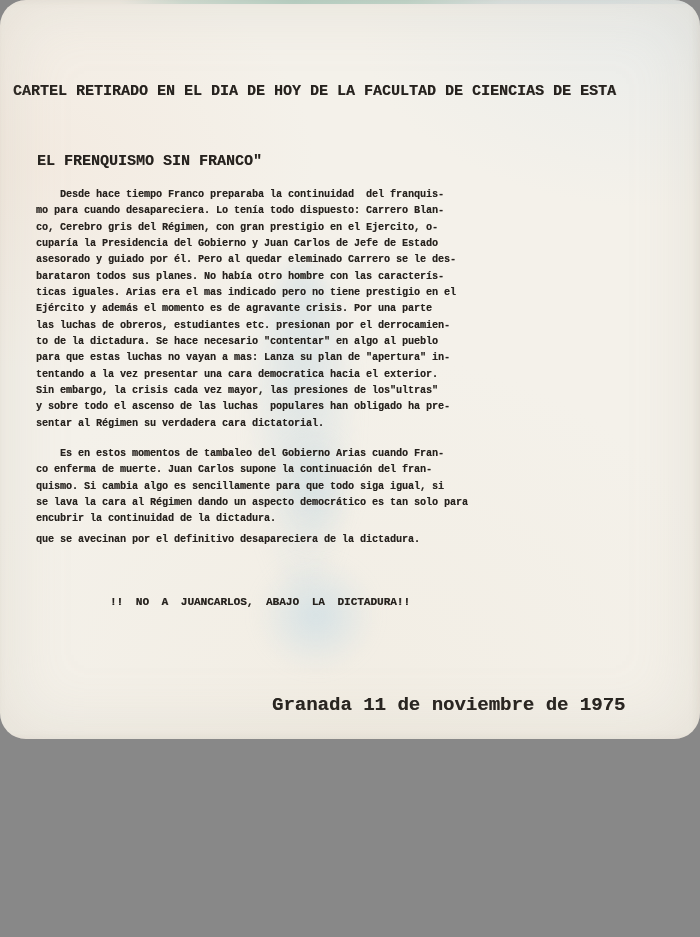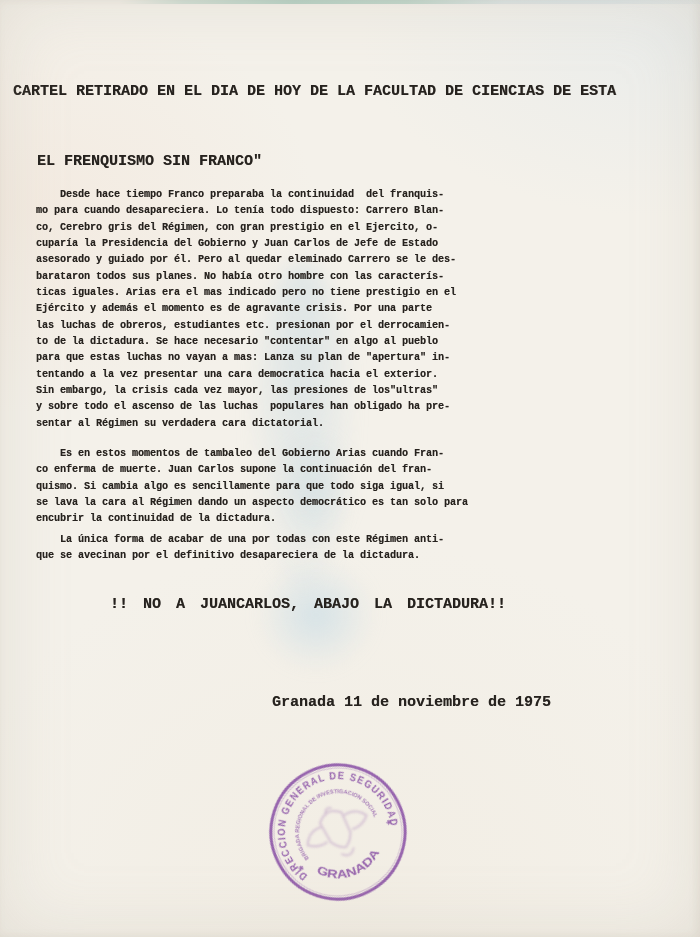--- a/index.html
+++ b/index.html
@@ -1,26 +1,27 @@
 <!DOCTYPE html>
 <html style="--paper: #f4f1ea; --ink: #26221e; --stamp: #8a4cb4; --scan_line: #aecfc2; --stain: #bcd4e0;"><head>
 <meta charset="utf-8">
 <style>
   html,body{margin:0;padding:0;background:#888;}
   .page{
     position:relative;
-    width:700px;height:937px;
+    width:700px;height:739px;
     overflow:hidden;
     background:
       radial-gradient(ellipse 420px 320px at 6% 22%, rgba(243,230,218,.55), transparent 65%),
       radial-gradient(ellipse 520px 300px at 96% 4%, rgba(223,231,235,.45), transparent 60%),
       radial-gradient(ellipse 600px 500px at 50% 95%, rgba(240,234,222,.5), transparent 70%),
       var(--paper,#f4f1ea);
     font-family:"Liberation Mono","DejaVu Sans Mono",monospace;
     color:var(--ink,#26221e);
+    border-radius:26px;
   }
   .page::after{
     content:"";position:absolute;inset:0;pointer-events:none;
     box-shadow:inset 0 0 70px rgba(175,165,145,.22), inset -3px 0 8px rgba(160,150,135,.15);
   }
   .scan-edge{
     position:absolute;top:0;left:0;width:100%;height:4px;opacity:.85;
     background:linear-gradient(90deg,
       rgba(0,0,0,0) 0%, rgba(0,0,0,0) 17%,
       rgba(174,207,194,.55) 26%, var(--scan_line,#aecfc2) 42%,
@@ -36,22 +37,22 @@
     background:radial-gradient(ellipse at 50% 50%, rgba(190,214,224,.38), transparent 70%);}
 
   .typed{position:absolute;white-space:pre;font-weight:700;
     text-shadow:.3px .3px .5px rgba(42,37,32,.55);}
   .header{top:81px;left:13px;font-size:15px;line-height:21px;}
   .title{top:153px;left:37px;font-size:15px;}
   .para{font-size:10px;line-height:16.35px;left:36px;}
   .p1{top:187px;}
   .p2{top:446px;}
   .p3{top:532px;}
-  .slogan{top:596px;left:110px;font-size:15px;word-spacing:6px;}
-  .dateline{top:694px;left:272px;font-size:15px;text-align:center;}
+  .slogan{top:596px;left:110px;font-size:11px;word-spacing:6px;}
+  .dateline{top:694px;left:272px;font-size:19px;text-align:center;}
 
   .stamp{
     position:absolute;left:238px;top:732px;width:200px;height:200px;
     transform:rotate(-27deg);transform-origin:center;
     color:var(--stamp,#8a4cb4);
     mix-blend-mode:multiply;opacity:.82;
   }
   .stamp svg{display:block;width:100%;height:100%;}
   .stamp text{font-family:"Liberation Sans","DejaVu Sans",sans-serif;}
 </style>
@@ -66,21 +67,21 @@
   <div class="stain b"></div>
 
   <div class="typed header"><div>CARTEL RETIRADO EN EL DIA DE HOY DE LA FACULTAD DE CIENCIAS DE ESTA</div></div>
 
   <div class="typed title">EL FRENQUISMO SIN FRANCO"</div>
 
   <div class="typed para p1"><div>    Desde hace tiempo Franco preparaba la continuidad  del franquis-</div><div>mo para cuando desapareciera. Lo tenía todo dispuesto: Carrero Blan-</div><div>co, Cerebro gris del Régimen, con gran prestigio en el Ejercito, o-</div><div>cuparía la Presidencia del Gobierno y Juan Carlos de Jefe de Estado</div><div>asesorado y guiado por él. Pero al quedar eleminado Carrero se le des-</div><div>barataron todos sus planes. No había otro hombre con las caracterís-</div><div>ticas iguales. Arias era el mas indicado pero no tiene prestigio en el</div><div>Ejército y además el momento es de agravante crisis. Por una parte</div><div>las luchas de obreros, estudiantes etc. presionan por el derrocamien-</div><div>to de la dictadura. Se hace necesario "contentar" en algo al pueblo</div><div>para que estas luchas no vayan a mas: Lanza su plan de "apertura" in-</div><div>tentando a la vez presentar una cara democratica hacia el exterior.</div><div>Sin embargo, la crisis cada vez mayor, las presiones de los"ultras"</div><div>y sobre todo el ascenso de las luchas  populares han obligado ha pre-</div><div>sentar al Régimen su verdadera cara dictatorial.</div></div>
 
   <div class="typed para p2"><div>    Es en estos momentos de tambaleo del Gobierno Arias cuando Fran-</div><div>co enferma de muerte. Juan Carlos supone la continuación del fran-</div><div>quismo. Si cambia algo es sencillamente para que todo siga igual, si</div><div>se lava la cara al Régimen dando un aspecto democrático es tan solo para</div><div>encubrir la continuidad de la dictadura.</div></div>
 
-  <div class="typed para p3"><div>    La única forma de acabar de una por todas con este Régimen anti-</div><div>que se avecinan por el definitivo desapareciera de la dictadura.</div></div>
+  <div class="typed para p3"><div>que se avecinan por el definitivo desapareciera de la dictadura.</div></div>
 
   <div class="typed slogan">!! NO A JUANCARLOS, ABAJO LA DICTADURA!!</div>
 
   <div class="typed dateline">Granada 11 de noviembre de 1975</div>
 
   <div class="stamp">
     <svg viewBox="0 0 200 200" xmlns="http://www.w3.org/2000/svg">
       <defs>
         <filter id="soft">
             <feGaussianBlur stdDeviation="0.4"></feGaussianBlur>

